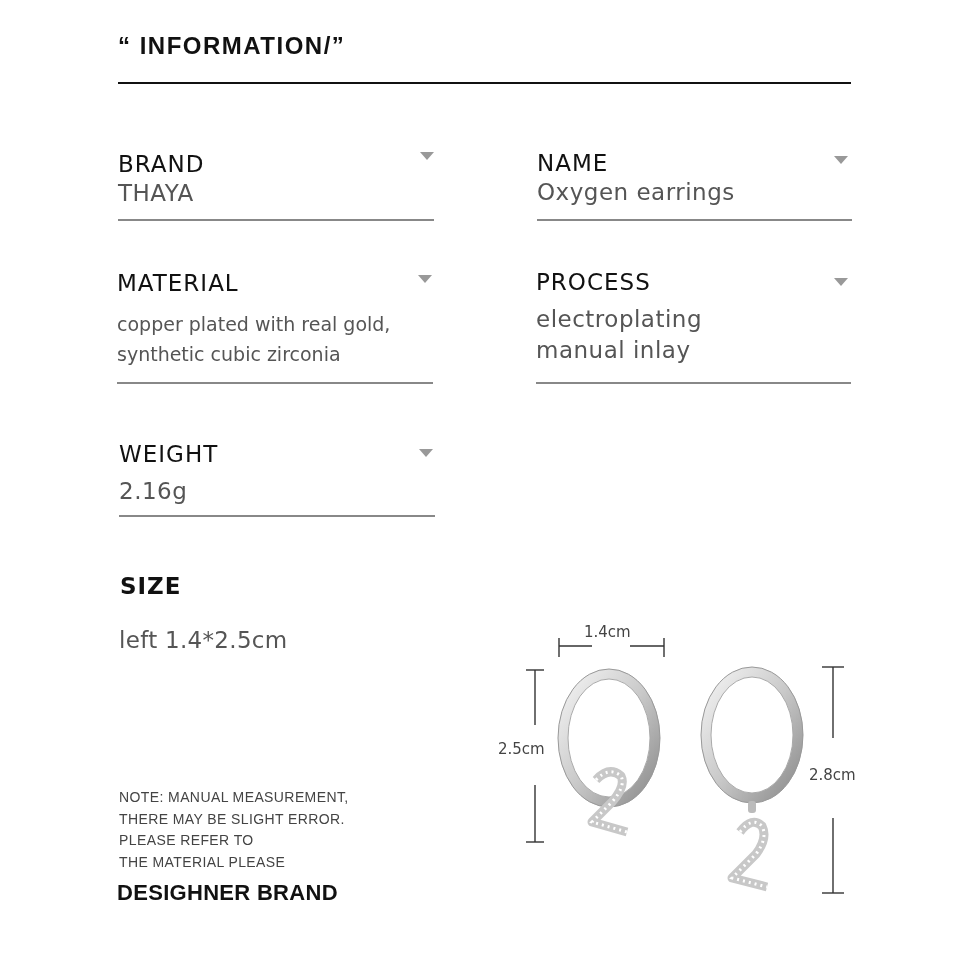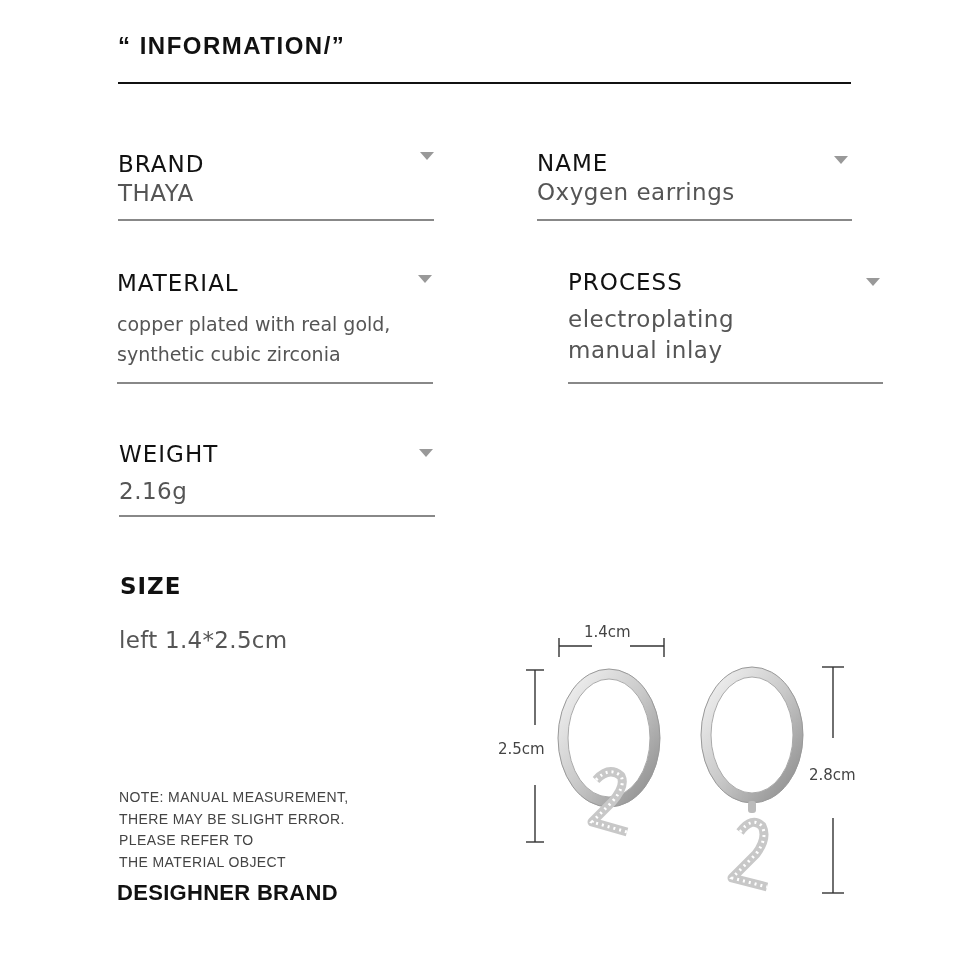--- a/index.html
+++ b/index.html
@@ -40,21 +40,21 @@
 
 <div class="abs field" style="left:117px;top:269px;width:316px;height:116px;">
   <div class="label">MATERIAL</div>
   <div style="height:12px;"></div>
   <div class="value small">copper plated with real gold,</div>
   <div class="value small">synthetic cubic zirconia</div>
   <div class="tri" style="left:301px;top:6px;"></div>
   <div class="rule" style="top:113px;width:316px;"></div>
 </div>
 
-<div class="abs field" style="left:568px;top:268px;width:315px;height:117px;">
+<div class="abs field" style="left:536px;top:268px;width:315px;height:117px;">
   <div class="label">PROCESS</div>
   <div style="height:8px;"></div>
   <div class="value">electroplating</div>
   <div class="value">manual inlay</div>
   <div class="tri" style="left:298px;top:10px;"></div>
   <div class="rule" style="top:114px;width:315px;"></div>
 </div>
 
 <div class="abs field" style="left:119px;top:440px;width:316px;height:80px;">
   <div class="label">WEIGHT</div>
@@ -65,21 +65,21 @@
 
 <div class="abs size-label" style="left:120px;top:573px;">SIZE</div>
 <div class="abs" style="left:119px;top:620px;">
   <div class="size-line">left 1.4*2.5cm</div>
 </div>
 
 <div class="abs note" style="left:119px;top:787px;">
   <div>NOTE: MANUAL MEASUREMENT,</div>
   <div>THERE MAY BE SLIGHT ERROR.</div>
   <div>PLEASE REFER TO</div>
-  <div>THE MATERIAL OBJECT</div>
+  <div>THE MATERIAL PLEASE</div>
 </div>
 
 <div class="abs designer" style="left:117px;top:880px;">DESIGHNER BRAND</div>
 
 <div class="abs" style="left:484px;top:610px;width:400px;height:300px;">
   <svg width="400" height="300" viewBox="0 0 400 300">
     <defs>
       <linearGradient id="silver" x1="0" y1="0" x2="1" y2="1">
         <stop offset="0" stop-color="#f4f4f4"></stop>
         <stop offset="0.5" stop-color="#c9c9c9"></stop>

